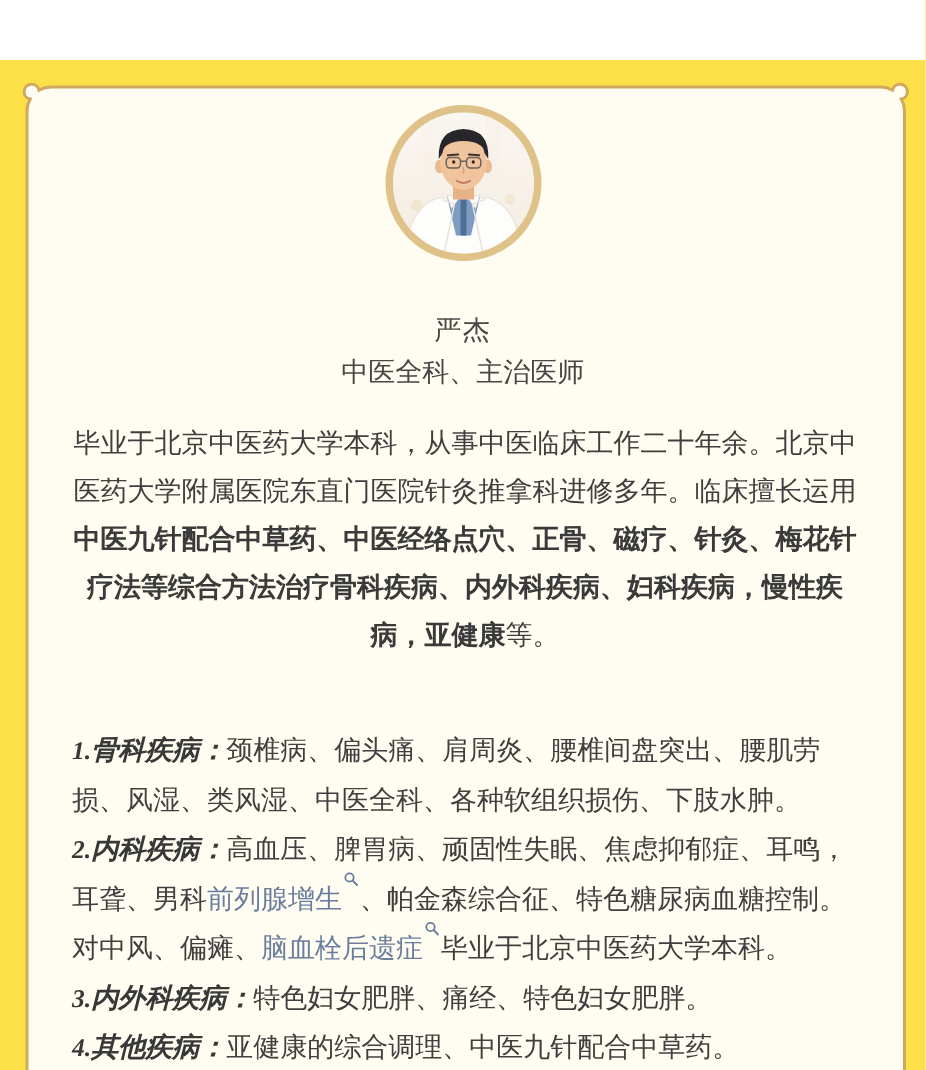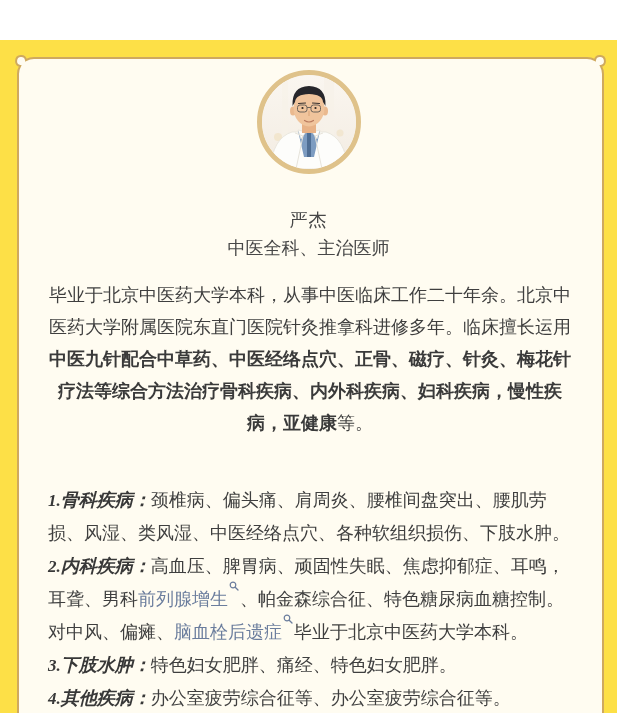--- a/index.html
+++ b/index.html
@@ -156,26 +156,26 @@
         </g>
       </svg>
     </div>
 
     <div class="doctor-name">严杰</div>
     <div class="doctor-title">中医全科、主治医师</div>
 
     <p class="bio"><span>毕业于北京中医药大学本科，从事中医临床工作二十年余。北京中医药大学附属医院东直门医院针灸推拿科进修多年。临床擅长运用</span><b>中医九针配合中草药、中医经络点穴、正骨、磁疗、针灸、梅花针疗法等综合方法治疗骨科疾病、内外科疾病、妇科疾病，慢性疾病，亚健康</b><span>等。</span></p>
 
     <div class="specialties">
-        <p class="spec"><b class="spec-head"><span class="spec-num">1.</span><span>骨科疾病：</span></b><span>颈椎病、偏头痛、肩周炎、腰椎间盘突出、腰肌劳损、风湿、类风湿、中医经络点穴、各种软组织损伤、下肢水肿。</span></p>
+        <p class="spec"><b class="spec-head"><span class="spec-num">1.</span><span>骨科疾病：</span></b><span>颈椎病、偏头痛、肩周炎、腰椎间盘突出、腰肌劳损、风湿、类风湿、中医全科、各种软组织损伤、下肢水肿。</span></p>
         <p class="spec"><b class="spec-head"><span class="spec-num">2.</span><span>内科疾病：</span></b><span>高血压、脾胃病、顽固性失眠、焦虑抑郁症、耳鸣，耳聋、男科</span><a class="entity-link">前列腺增生<sup class="mag"><svg width="10" height="10" viewBox="0 0 10 10">
                 <circle cx="4" cy="4" r="2.8" fill="none" stroke="currentColor" stroke-width="1.2"></circle>
                 <line x1="6.2" y1="6.2" x2="9" y2="9" stroke="currentColor" stroke-width="1.3" stroke-linecap="round"></line>
               </svg></sup></a><span>、帕金森综合征、特色糖尿病血糖控制。对中风、偏瘫、</span><a class="entity-link">脑血栓后遗症<sup class="mag"><svg width="10" height="10" viewBox="0 0 10 10">
                 <circle cx="4" cy="4" r="2.8" fill="none" stroke="currentColor" stroke-width="1.2"></circle>
                 <line x1="6.2" y1="6.2" x2="9" y2="9" stroke="currentColor" stroke-width="1.3" stroke-linecap="round"></line>
               </svg></sup></a><span>毕业于北京中医药大学本科。</span></p>
-        <p class="spec"><b class="spec-head"><span class="spec-num">3.</span><span>下肢水肿：</span></b><span>特色妇女肥胖、痛经、特色妇女肥胖。</span></p>
-        <p class="spec"><b class="spec-head"><span class="spec-num">4.</span><span>其他疾病：</span></b><span>办公室疲劳综合征等、办公室疲劳综合征等。</span></p>
+        <p class="spec"><b class="spec-head"><span class="spec-num">3.</span><span>内外科疾病：</span></b><span>特色妇女肥胖、痛经、特色妇女肥胖。</span></p>
+        <p class="spec"><b class="spec-head"><span class="spec-num">4.</span><span>其他疾病：</span></b><span>亚健康的综合调理、中医九针配合中草药。</span></p>
       </div>
 
   </div>
 </div>
 
 </body></html>

